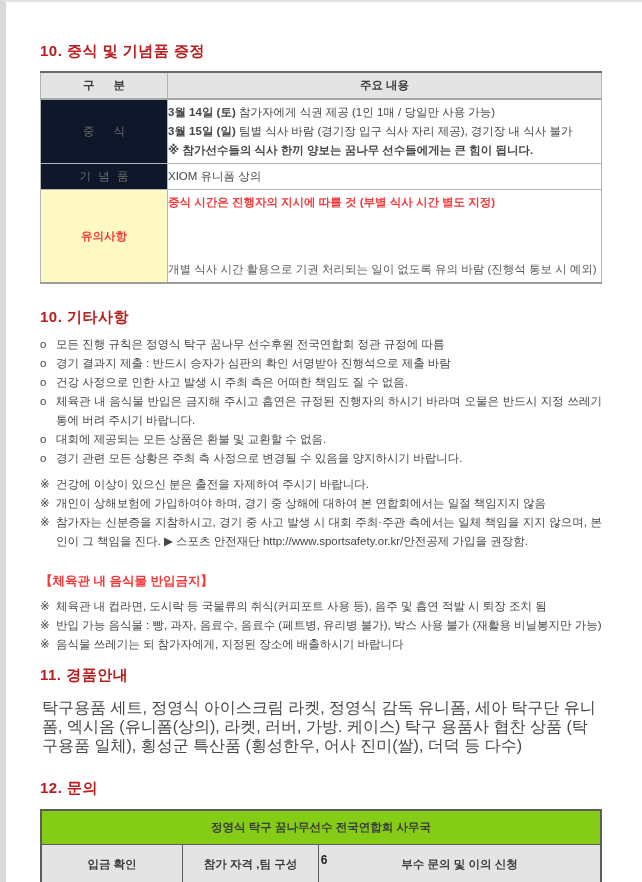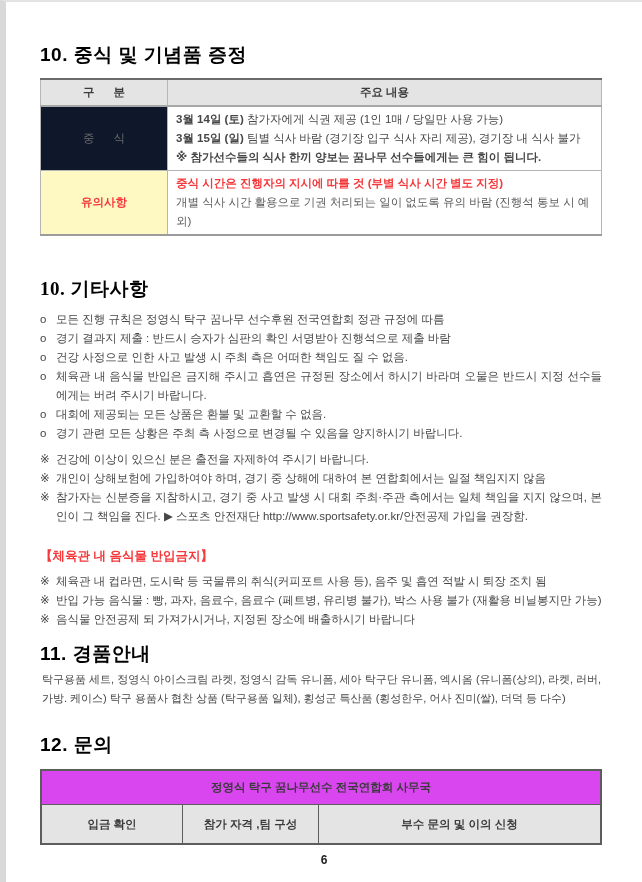--- a/index.html
+++ b/index.html
@@ -12,25 +12,25 @@
     width:642px; height:882px;
     background:#ffffff;
     border-left:6px solid #d9d9d9;
     border-top:2px solid #e3e3e3;
     box-sizing:border-box;
     overflow:hidden;
     color:#3f3f3f;
   }
   .content { padding:0 40px 0 34px; }
   .doc-title {
-    font-size:19px; font-weight:bold; color:#000000;
+    font-size:15px; font-weight:bold; color:#b91c1c;
     letter-spacing:0.5px;
   }
   .t-meal-title { margin-top:40px; }
-  .t-etc-title  { margin-top:40px;font-family:Liberation Serif, serif; }
+  .t-etc-title  { margin-top:24px; }
   .t-prize-title{ margin-top:12px; }
   .t-contact-title{ margin-top:24px; }
 
   
   table.t1 {
     width:100%; margin-top:10px;
     border-collapse:collapse;
     font-size:11.5px;
     border-top:2px solid #6a6a6a;
     border-bottom:2px solid #9c9c9c;
@@ -38,51 +38,51 @@
     border-right:1px solid #b5b5b5;
   }
   table.t1 td { border:1px solid #b5b5b5; vertical-align:middle; }
   table.t1 tr.hdr td { border-bottom:2px solid #a7a7a7; }
   td.lab {
     width:124px; text-align:center;
     background:#0f172a; color:#6d6d6d;
   }
   tr.hdr td { background:#e4e4e4; color:#3c3c3c; font-weight:bold; height:23px; text-align:center;margin-left:39px; }
   tr.hdr td.lab { color:#3c3c3c; }
-  td.cnt { padding:3px 8px; line-height:19px; color:#464646; background:#fff; }
+  td.cnt { padding:3px 0; line-height:19px; color:#464646; background:#fff; }
   .ws-wide { word-spacing:16px; }
   .ws-mid  { word-spacing:4px; }
   .b { font-weight:bold; }
   td.lab.pink { background:#fef9c3; color:#f5383a; font-weight:bold; }
   .red-line { color:#f5383a; font-weight:bold; }
-  .gray-line { color:#5a5a5a; }
+  .gray-line { color:#5a5a5a;margin-top:48px; }
 
   
   .blist { margin-top:8px; }
   .brow { display:flex; font-size:11.5px; line-height:19px; color:#464646; }
   .brow .mk { flex:0 0 16px; text-align:left; }
   .brow .tx { flex:1; text-align:justify; }
   .red-head {
     margin-top:22px;
     color:#f5383a; font-weight:bold; font-size:12.5px;
   }
   .sub-list { margin-top:7px; }
 
   
-  .prize-text { margin-top:3px; font-size:11px; line-height:19px; color:#464646; padding-left:2px; }
+  .prize-text { margin-top:13px; font-size:16px; line-height:19px; color:#464646; padding-left:2px; }
 
   
   table.t2 {
     width:100%; margin-top:11px;
     border-collapse:collapse;
     font-size:11.5px;
     border:2px solid #5d5d5d;
   }
   table.t2 td { border:1px solid #5d5d5d; text-align:center; color:#464646; }
-  tr.t2-org td { height:31px; font-weight:bold; color:#3a3a3a; background:#d946ef; }
+  tr.t2-org td { height:31px; font-weight:bold; color:#3a3a3a; background:#84cc16; }
   tr.t2-hdr td { height:36px; font-weight:bold; color:#3c3c3c; background:#e4e4e4; }
   td.c1 { width:138px; } td.c2 { width:133px; }
 
   .page-num {
     position:absolute; top:851px; left:0; right:0;
     text-align:center; font-size:12px; font-weight:bold; color:#222;
   }
 </style>
 </head>
 <body>
@@ -100,20 +100,24 @@
       </tr>
       <tr>
         <td class="lab ws-wide">중 식</td>
         <td class="cnt">
           <div><span class="b">3월 14일 (토)</span><span> 참가자에게 식권 제공 (1인 1매 / 당일만 사용 가능)</span></div>
           <div><span class="b">3월 15일 (일)</span><span> 팀별 식사 바람 (경기장 입구 식사 자리 제공), 경기장 내 식사 불가</span></div>
           <div><span class="b">※ 참가선수들의 식사 한끼 양보는 꿈나무 선수들에게는 큰 힘이 됩니다.</span></div>
         </td>
       </tr>
       <tr>
+        <td class="lab ws-mid">기 념 품</td>
+        <td class="cnt">XIOM 유니폼 상의</td>
+      </tr>
+      <tr>
         <td class="lab pink">유의사항</td>
         <td class="cnt">
           <div class="red-line">중식 시간은 진행자의 지시에 따를 것 (부별 식사 시간 별도 지정)</div>
           <div class="gray-line">개별 식사 시간 활용으로 기권 처리되는 일이 없도록 유의 바람 (진행석 통보 시 예외)</div>
         </td>
       </tr>
     </tbody>
       </table>
 
     <div class="doc-title t-etc-title">10. 기타사항</div>
@@ -125,21 +129,21 @@
       <div class="brow">
           <span class="mk">o</span>
           <span class="tx">경기 결과지 제출 : 반드시 승자가 심판의 확인 서명받아 진행석으로 제출 바람</span>
         </div>
       <div class="brow">
           <span class="mk">o</span>
           <span class="tx">건강 사정으로 인한 사고 발생 시 주최 측은 어떠한 책임도 질 수 없음.</span>
         </div>
       <div class="brow">
           <span class="mk">o</span>
-          <span class="tx">체육관 내 음식물 반입은 금지해 주시고 흡연은 규정된 장소에서 하시기 바라며 오물은 반드시 지정 선수들에게는 버려 주시기 바랍니다.</span>
+          <span class="tx">체육관 내 음식물 반입은 금지해 주시고 흡연은 규정된 진행자의 하시기 바라며 오물은 반드시 지정 쓰레기통에 버려 주시기 바랍니다.</span>
         </div>
       <div class="brow">
           <span class="mk">o</span>
           <span class="tx">대회에 제공되는 모든 상품은 환불 및 교환할 수 없음.</span>
         </div>
       <div class="brow">
           <span class="mk">o</span>
           <span class="tx">경기 관련 모든 상황은 주최 측 사정으로 변경될 수 있음을 양지하시기 바랍니다.</span>
         </div>
     </div>
@@ -164,21 +168,21 @@
       <div class="brow">
           <span class="mk">※</span>
           <span class="tx">체육관 내 컵라면, 도시락 등 국물류의 취식(커피포트 사용 등), 음주 및 흡연 적발 시 퇴장 조치 됨</span>
         </div>
       <div class="brow">
           <span class="mk">※</span>
           <span class="tx">반입 가능 음식물 : 빵, 과자, 음료수, 음료수 (페트병, 유리병 불가), 박스 사용 불가 (재활용 비닐봉지만 가능)</span>
         </div>
       <div class="brow">
           <span class="mk">※</span>
-          <span class="tx">음식물 안전공제 되 가져가시거나, 지정된 장소에 배출하시기 바랍니다</span>
+          <span class="tx">음식물 쓰레기는 되 참가자에게, 지정된 장소에 배출하시기 바랍니다</span>
         </div>
     </div>
 
     <div class="doc-title t-prize-title">11. 경품안내</div>
     <div class="prize-text">탁구용품 세트, 정영식 아이스크림 라켓, 정영식 감독 유니폼, 세아 탁구단 유니폼, 엑시옴 (유니폼(상의), 라켓, 러버, 가방. 케이스) 탁구 용품사 협찬 상품 (탁구용품 일체), 횡성군 특산품 (횡성한우, 어사 진미(쌀), 더덕 등 다수)</div>
 
     <div class="doc-title t-contact-title">12. 문의</div>
     <table class="t2">
       <tbody>
           <tr class="t2-org">

